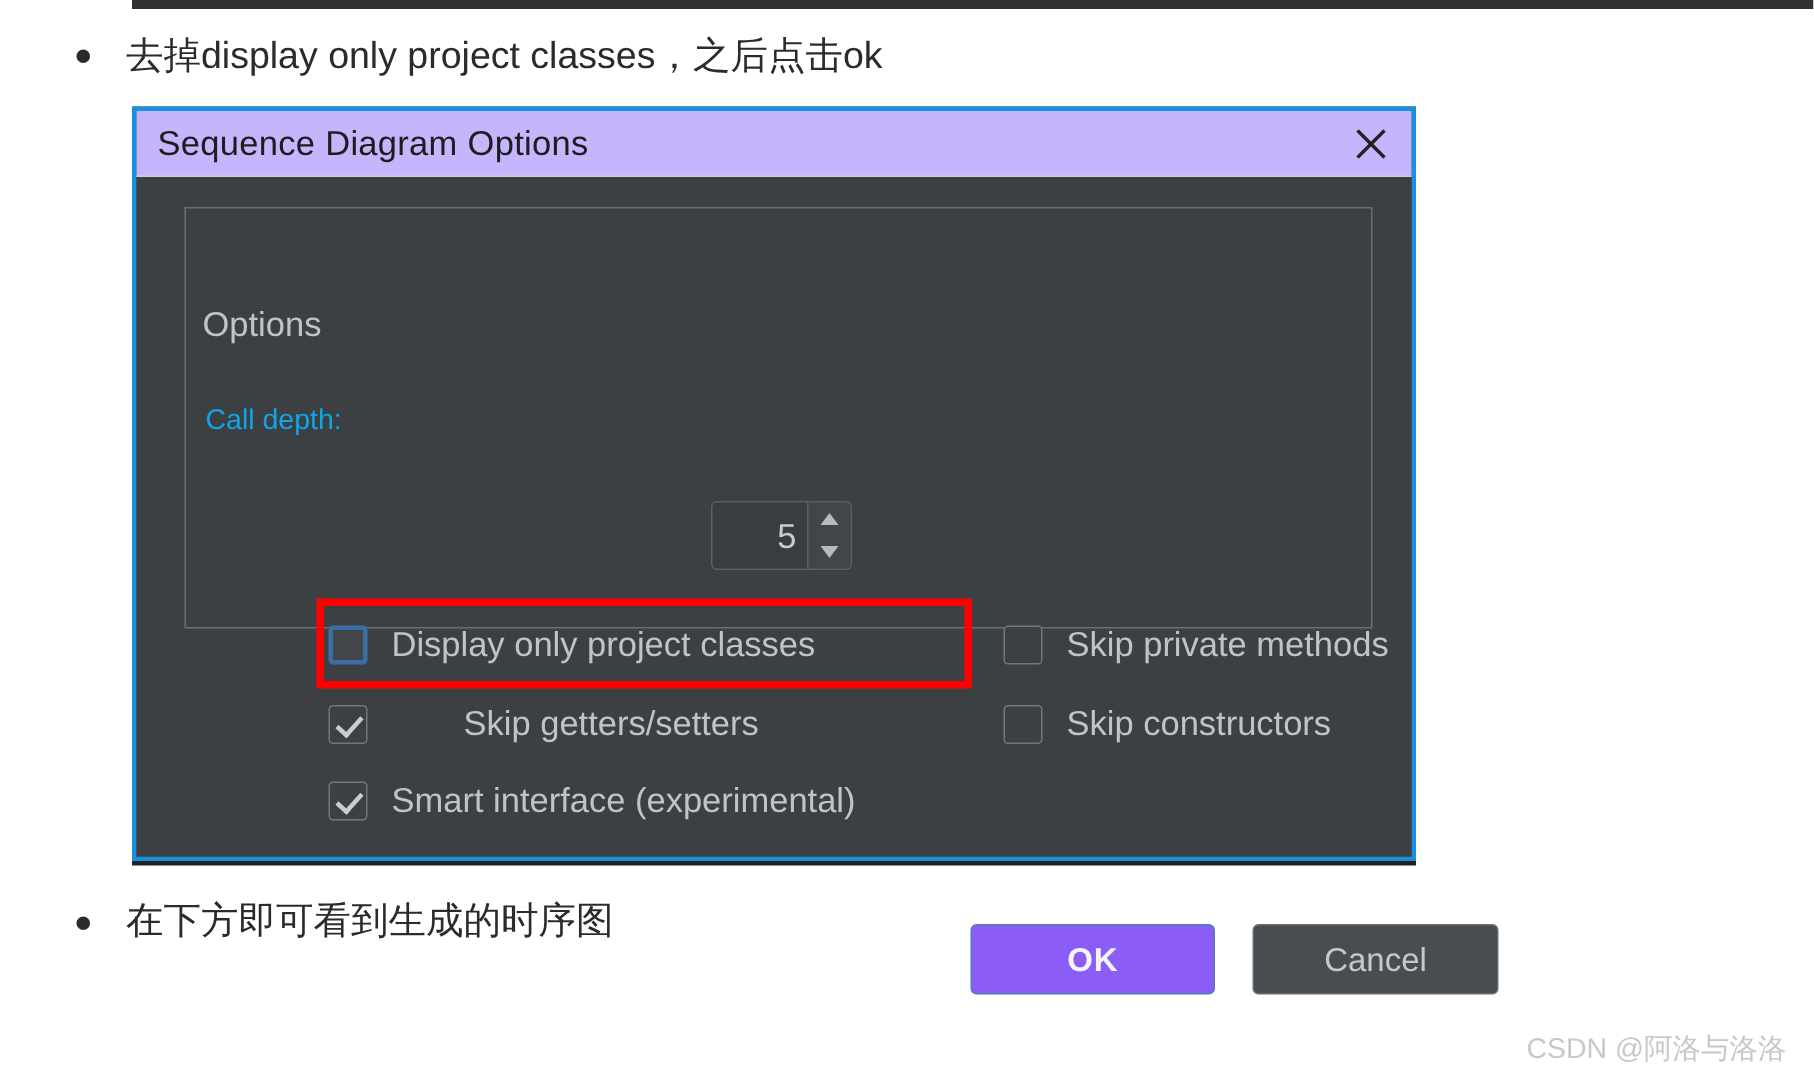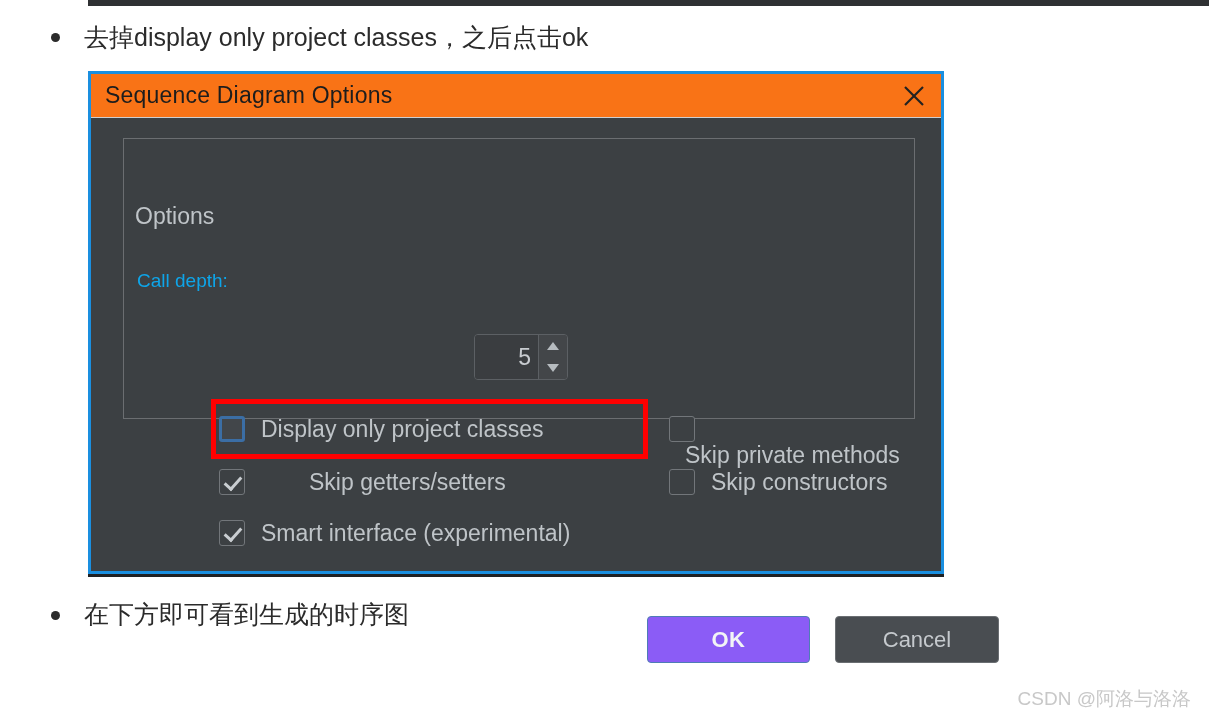--- a/index.html
+++ b/index.html
@@ -69,21 +69,21 @@
     left: 88px;
     top: 574px;
     width: 856px;
     height: 3px;
     background: #1f2123;
   }
 
   #titlebar {
     height: 44px;
     flex: 0 0 auto;
-    background: #f97316;
+    background: #c4b5fd;
     display: flex;
     align-items: center;
     justify-content: space-between;
     padding: 0 12px 0 14px;
     box-sizing: border-box;
     border-bottom: 1px solid #cfcfcf;
   }
   #dialog-title {
     font-size: 23px;
     color: #1d1d1d;
@@ -185,21 +185,21 @@
     border-left: 6px solid transparent;
     border-right: 6px solid transparent;
   }
   .spin-up .tri   { border-bottom: 8px solid #b6bbbf; }
   .spin-down .tri { border-top: 8px solid #b6bbbf; }
 
   
   .cb-row {
     position: absolute;
     display: flex;
-    align-items: flex-start;
+    align-items: flex-end;
   }
   .cb-box {
     width: 26px;
     height: 26px;
     box-sizing: border-box;
     border: 1px solid #72767a;
     border-radius: 3px;
     background: #3c4043;
     flex: 0 0 auto;
     position: relative;
@@ -223,21 +223,21 @@
   .cb-label {
     margin-left: 16px;
     font-size: 23px;
     color: #bfc4c8;
     white-space: nowrap;
   }
 
   #cb-display-only   { left: 128px; top: 298px; }
   #cb-skip-getters   { left: 128px; top: 351px; gap: 48px; }
   #cb-smart-iface    { left: 128px; top: 402px; }
-  #cb-skip-private   { left: 578px; top: 298px; flex-direction: column; }
+  #cb-skip-private   { left: 578px; top: 298px; }
   #cb-skip-ctors     { left: 578px; top: 351px; }
 
   
   #red-annotation {
     position: absolute;
     left: 120px;
     top: 281px;
     width: 437px;
     height: 60px;
     box-sizing: border-box;

